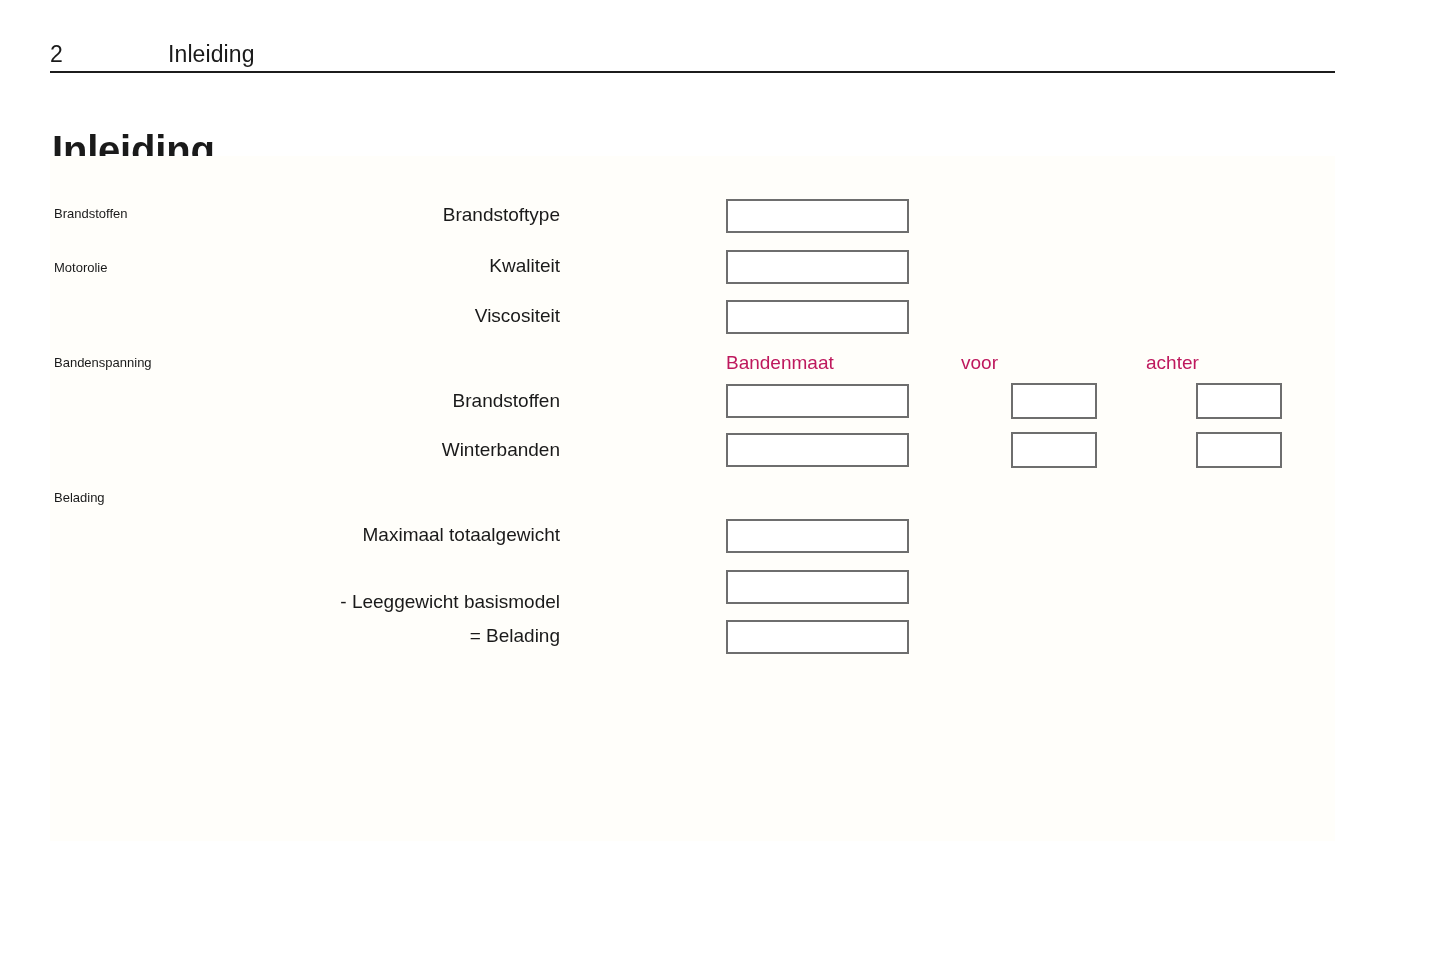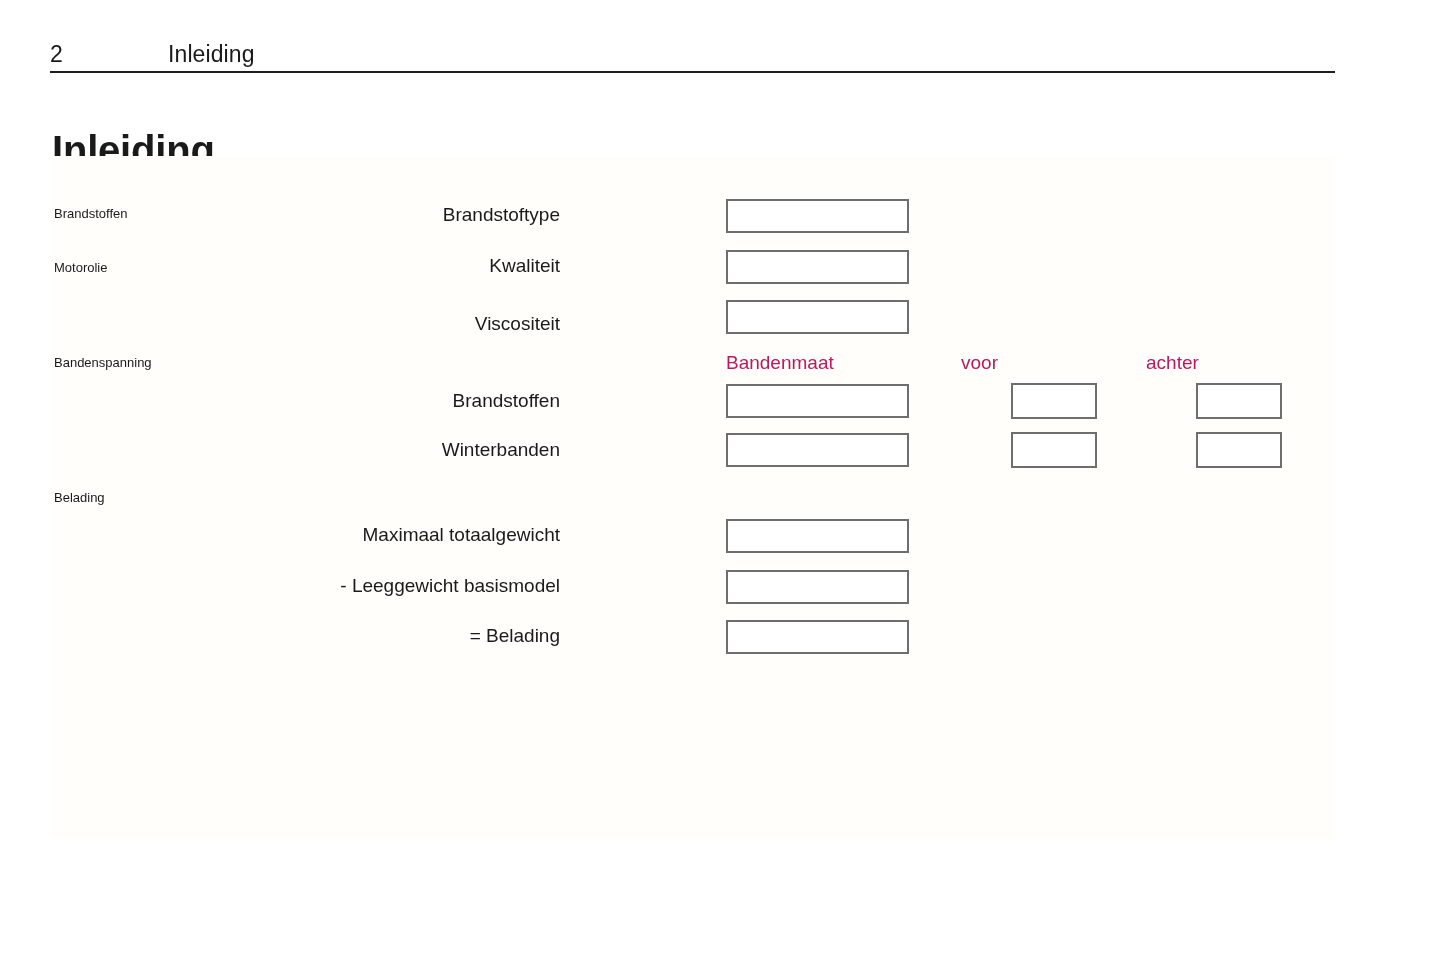--- a/index.html
+++ b/index.html
@@ -129,39 +129,39 @@
   <div class="section-label" style="left:4px; top:195px;">Bandenspanning</div>
 
   <div class="section-label" style="left:4px; top:330px;">Belading</div>
 
   <div class="field-label lbl-right" style="top:47px;">Brandstoftype</div>
   <div class="blank-box wide" style="top:43px;"></div>
 
   <div class="field-label lbl-right" style="top:98px;">Kwaliteit</div>
   <div class="blank-box wide" style="top:94px;"></div>
 
-  <div class="field-label lbl-right" style="top:156px;text-align:center;">Viscositeit</div>
+  <div class="field-label lbl-right" style="top:148px;text-align:center;">Viscositeit</div>
   <div class="blank-box wide" style="top:144px;"></div>
 
   <div class="col-header" style="left:676px; top:195px;">Bandenmaat</div>
   <div class="col-header" style="left:911px; top:195px;">voor</div>
   <div class="col-header" style="left:1096px; top:195px;">achter</div>
 
   <div class="field-label lbl-right" style="top:233px;">Brandstoffen</div>
   <div class="blank-box wide" style="top:228px;"></div>
   <div class="blank-box small col-voor" style="top:227px;"></div>
   <div class="blank-box small col-achter" style="top:227px;"></div>
 
   <div class="field-label lbl-right" style="top:282px;">Winterbanden</div>
   <div class="blank-box wide" style="top:277px;"></div>
   <div class="blank-box small col-voor" style="top:276px;"></div>
   <div class="blank-box small col-achter" style="top:276px;"></div>
 
   <div class="field-label lbl-right" style="top:367px;margin-left:9px;">Maximaal totaalgewicht</div>
   <div class="blank-box wide" style="top:363px;"></div>
 
-  <div class="field-label lbl-right" style="top:418px;">- Leeggewicht basismodel</div>
+  <div class="field-label lbl-right" style="top:434px;">- Leeggewicht basismodel</div>
   <div class="blank-box wide" style="top:414px;"></div>
 
   <div class="field-label lbl-right" style="top:468px;text-align:center;">= Belading</div>
   <div class="blank-box wide" style="top:464px;"></div>
 
 </div>
 
 </body></html>

